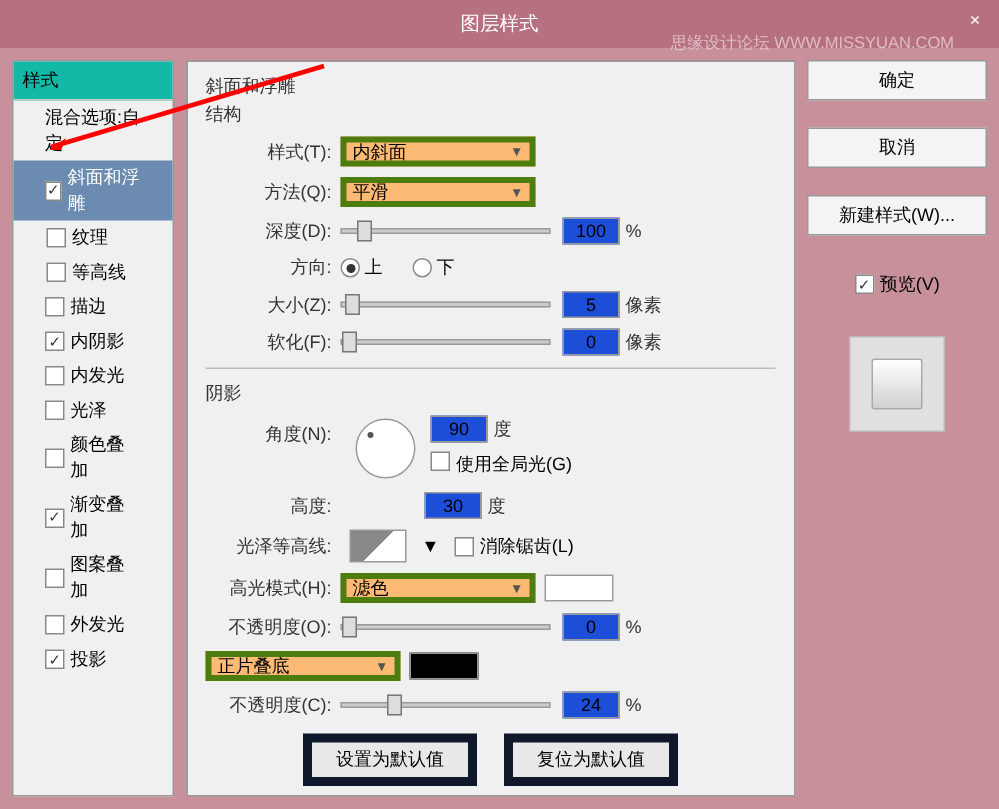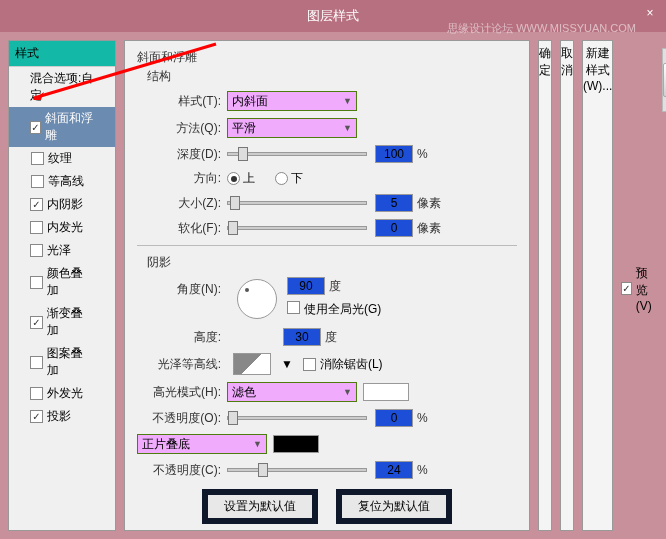--- a/index.html
+++ b/index.html
@@ -10,39 +10,39 @@
 .titlebar .close{position:absolute;right:8px;top:6px;width:16px;height:16px;color:#fff;cursor:pointer;text-align:center;line-height:14px}
 .main{display:flex;height:calc(100% - 32px);padding:8px;gap:8px}
 .sidebar{width:108px;background:#f0f0f0;border:1px solid #999}
 .sidebar-hdr{padding:4px 6px;border-bottom:1px solid #ccc;background:#14b8a6}
 .sb-item{padding:3px 21px;display:flex;align-items:center;gap:4px;cursor:pointer}
 .sb-item.selected{background:#6b8bb0;color:#fff}
 .sb-item.sub{padding-left:22px}
 .cb{width:13px;height:13px;border:1px solid #888;background:#fff;display:inline-flex;align-items:center;justify-content:center;font-size:10px;color:#333}
 .center{flex:1;background:#f0f0f0;border:1px solid #999;padding:8px 12px;overflow:auto}
 .group-title{font-size:12px;color:#333;margin-bottom:2px}
-.sub-title{font-size:12px;color:#333;margin-left:10px;margin-bottom:6px}
+.sub-title{font-size:12px;color:#333;margin-left:0;margin-bottom:6px}
 .row{display:flex;align-items:center;margin-bottom:7px}
 .row .lab{width:90px;text-align:right;padding-right:6px;color:#333}
-.sel{width:130px;height:20px;border:1px solid #4d7c0f;background:#f0abfc;padding:1px 4px;display:flex;align-items:center;justify-content:space-between}
+.sel{width:130px;height:20px;border:4px solid #4d7c0f;background:#fdba74;padding:1px 4px;display:flex;align-items:center;justify-content:space-between}
 .sel .caret{font-size:9px;color:#555}
 .slider{flex:1;max-width:140px;height:4px;background:#ccc;border:1px solid #999;position:relative;margin-right:8px}
 .slider .thumb{position:absolute;width:10px;height:14px;background:#ddd;border:1px solid #777;top:-6px}
 .num{width:38px;height:18px;border:1px solid #999;background:#1d4ed8;text-align:center;line-height:16px;margin-right:4px}
 .unit{color:#333}
 .radio{width:13px;height:13px;border:1px solid #888;border-radius:50%;background:#fff;display:inline-flex;align-items:center;justify-content:center;margin-right:3px}
 .radio.on::after{content:"";width:6px;height:6px;border-radius:50%;background:#333}
 .sep{height:1px;background:#bbb;margin:8px 0}
 .dial{width:40px;height:40px;border:1px solid #999;border-radius:50%;background:#fff;margin:2px 10px;position:relative}
 .dial::after{content:"";position:absolute;width:4px;height:4px;border-radius:50%;background:#555;left:7px;top:8px}
 .swatch{width:46px;height:18px;border:1px solid #999;margin-left:6px}
 .tri{width:38px;height:22px;border:1px solid #999;background:linear-gradient(135deg,#888 50%,#fff 50%);margin-left:6px}
 .btns{display:flex;gap:18px;justify-content:center;margin-top:10px}
 .btn-s{border:6px solid #0f172a;background:#e8e8e8;padding:3px 16px;cursor:pointer}
-.rightcol{width:120px;display:flex;flex-direction:row;gap:8px}
+.rightcol{width:120px;display:flex;flex-direction:column;gap:18px}
 .btn{border:1px solid #999;background:#f4f4f4;padding:4px 0;text-align:center;cursor:pointer}
 .preview-box{width:64px;height:64px;background:#e0e0e0;border:1px solid #bbb;margin:8px auto;display:flex;align-items:center;justify-content:center}
 .preview-box .sq{width:34px;height:34px;background:linear-gradient(#fff,#d0d0d0);border:1px solid #aaa;border-radius:2px}
 .prev-row{display:flex;align-items:center;justify-content:center;gap:4px;margin-top:6px}
 .arrow{position:absolute;left:30px;top:40px;width:190px;height:60px;pointer-events:none;z-index:10}
 </style>
 </head>
 <body>
 
 <div class="titlebar">
@@ -67,20 +67,24 @@
           <span class="cb">✓</span>
           <span>斜面和浮雕</span>
         </div>
         <div class="sb-item sub">
           <span class="cb"></span>
           <span>纹理</span>
         </div>
         <div class="sb-item sub">
           <span class="cb"></span>
           <span>等高线</span>
+        </div>
+        <div class="sb-item">
+          <span class="cb"></span>
+          <span>描边</span>
         </div>
         <div class="sb-item">
           <span class="cb">✓</span>
           <span>内阴影</span>
         </div>
         <div class="sb-item">
           <span class="cb"></span>
           <span>内发光</span>
         </div>
         <div class="sb-item">

